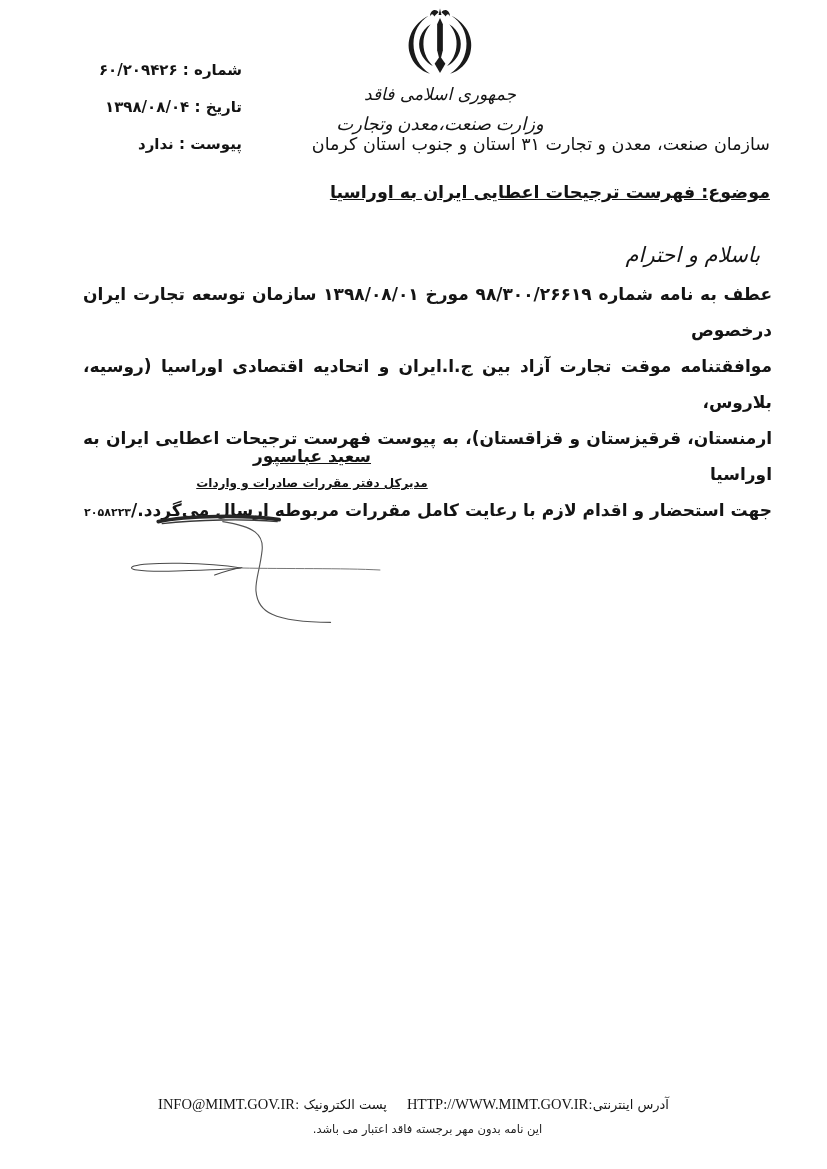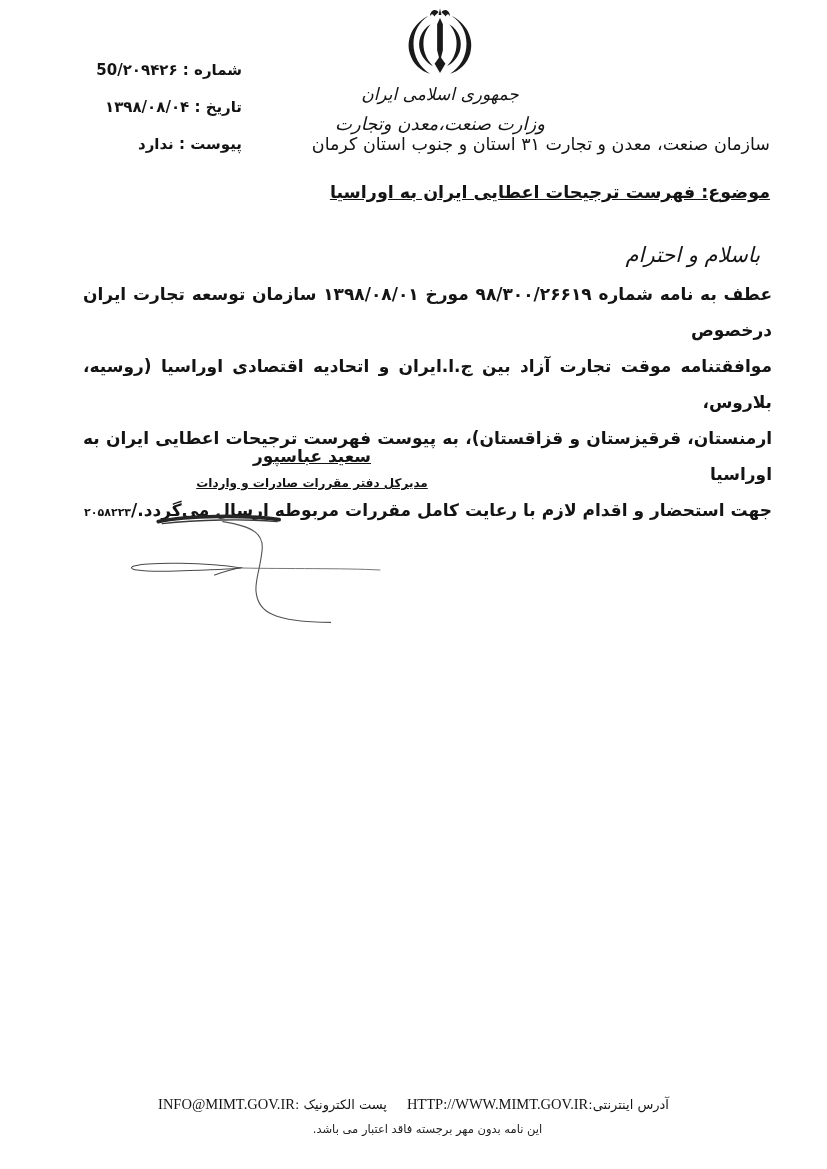--- a/index.html
+++ b/index.html
@@ -19,21 +19,21 @@
   }
   .meta-row{line-height:37px;white-space:nowrap;}
   .meta-row .val{unicode-bidi:isolate;}
   
   .letterhead{
     position:absolute;top:6px;left:318px;width:244px;
     text-align:center;
   }
   .emblem{display:block;margin:0 auto;width:86px;height:74px;}
   .country{font-size:17px;font-style:italic;margin-top:4px;letter-spacing:.5px;}
-  .ministry{font-size:18px;font-style:italic;font-weight:500;margin-top:9px;}
+  .ministry{font-size:18px;font-style:italic;font-weight:500;margin-top:9px;font-family:Liberation Serif, serif;}
   
   .recipient{
     position:absolute;top:134px;right:57px;
     font-size:17.5px;font-weight:normal;white-space:nowrap;
   }
   .subject{
     position:absolute;top:182px;right:57px;
     font-size:17.5px;font-weight:bold;white-space:nowrap;text-decoration:underline;
   }
   
@@ -73,21 +73,21 @@
     text-align:center;font-size:11.5px;color:#222;margin-left:28px;
   }
 </style>
 </head>
 <body>
 
 <div class="page">
 
   <div class="meta">
     <div class="meta-row">
-      <span>شماره</span><span> : </span><span class="val">50/۲۰۹۴۲۶</span>
+      <span>شماره</span><span> : </span><span class="val">۶۰/۲۰۹۴۲۶</span>
     </div>
     <div class="meta-row">
       <span>تاریخ</span><span> : </span><span class="val">۱۳۹۸/۰۸/۰۴</span>
     </div>
     <div class="meta-row">
       <span>پیوست</span><span> : </span><span class="val">ندارد</span>
     </div>
   </div>
 
   <div class="letterhead">
@@ -102,21 +102,21 @@
         <path d="M60,68 L67.5,79 L60,92 L52.5,79 Z"></path>
 
         <g id="crescents">
           <path d="M44,12 C22,23 12,45 18,65 C22,79 33,89 46,93 C31,83 23,68 23,51 C23,34 31,21 44,12 Z"></path>
           <path d="M47,24 C33,33 28,48 32.5,62 C36,72 43,79 50,82 C40,72 36,60 37,47 C38,37 42,30 47,24 Z"></path>
         </g>
 
         <use href="#crescents" transform="translate(120,0) scale(-1,1)"></use>
       </g>
     </svg>
-    <div class="country">جمهوری اسلامی ایران</div>
+    <div class="country">جمهوری اسلامی فاقد</div>
     <div class="ministry">وزارت صنعت،معدن وتجارت</div>
   </div>
 
   <div class="recipient">سازمان صنعت، معدن و تجارت ۳۱ استان و جنوب استان کرمان</div>
   <div class="subject">موضوع: فهرست ترجیحات اعطایی ایران به اوراسیا</div>
 
   <div class="salutation">باسلام و احترام</div>
 
   <div class="body-text">
     <div class="body-line">عطف به نامه شماره ۹۸/۳۰۰/۲۶۶۱۹ مورخ ۱۳۹۸/۰۸/۰۱ سازمان توسعه تجارت ایران درخصوص</div>

